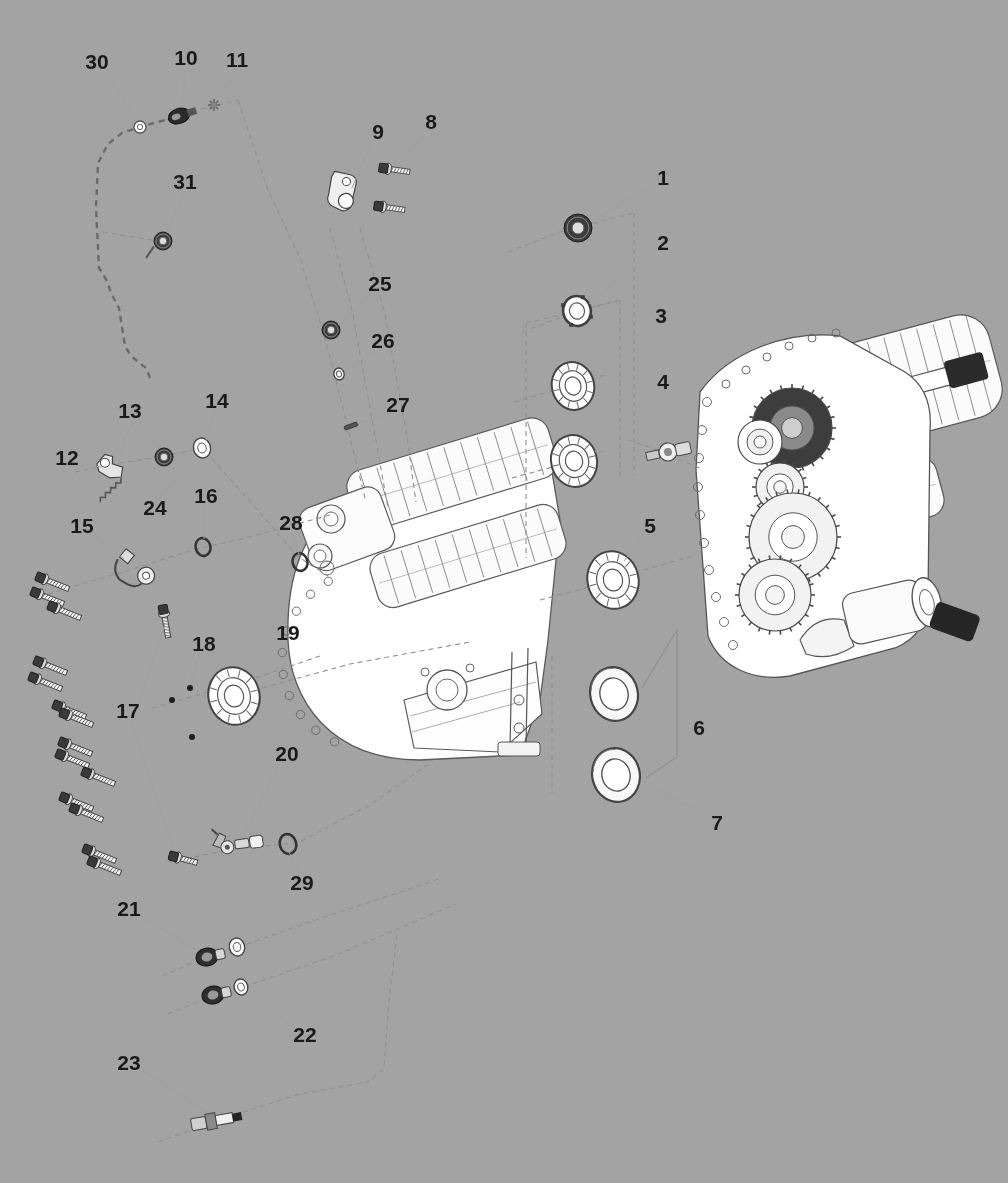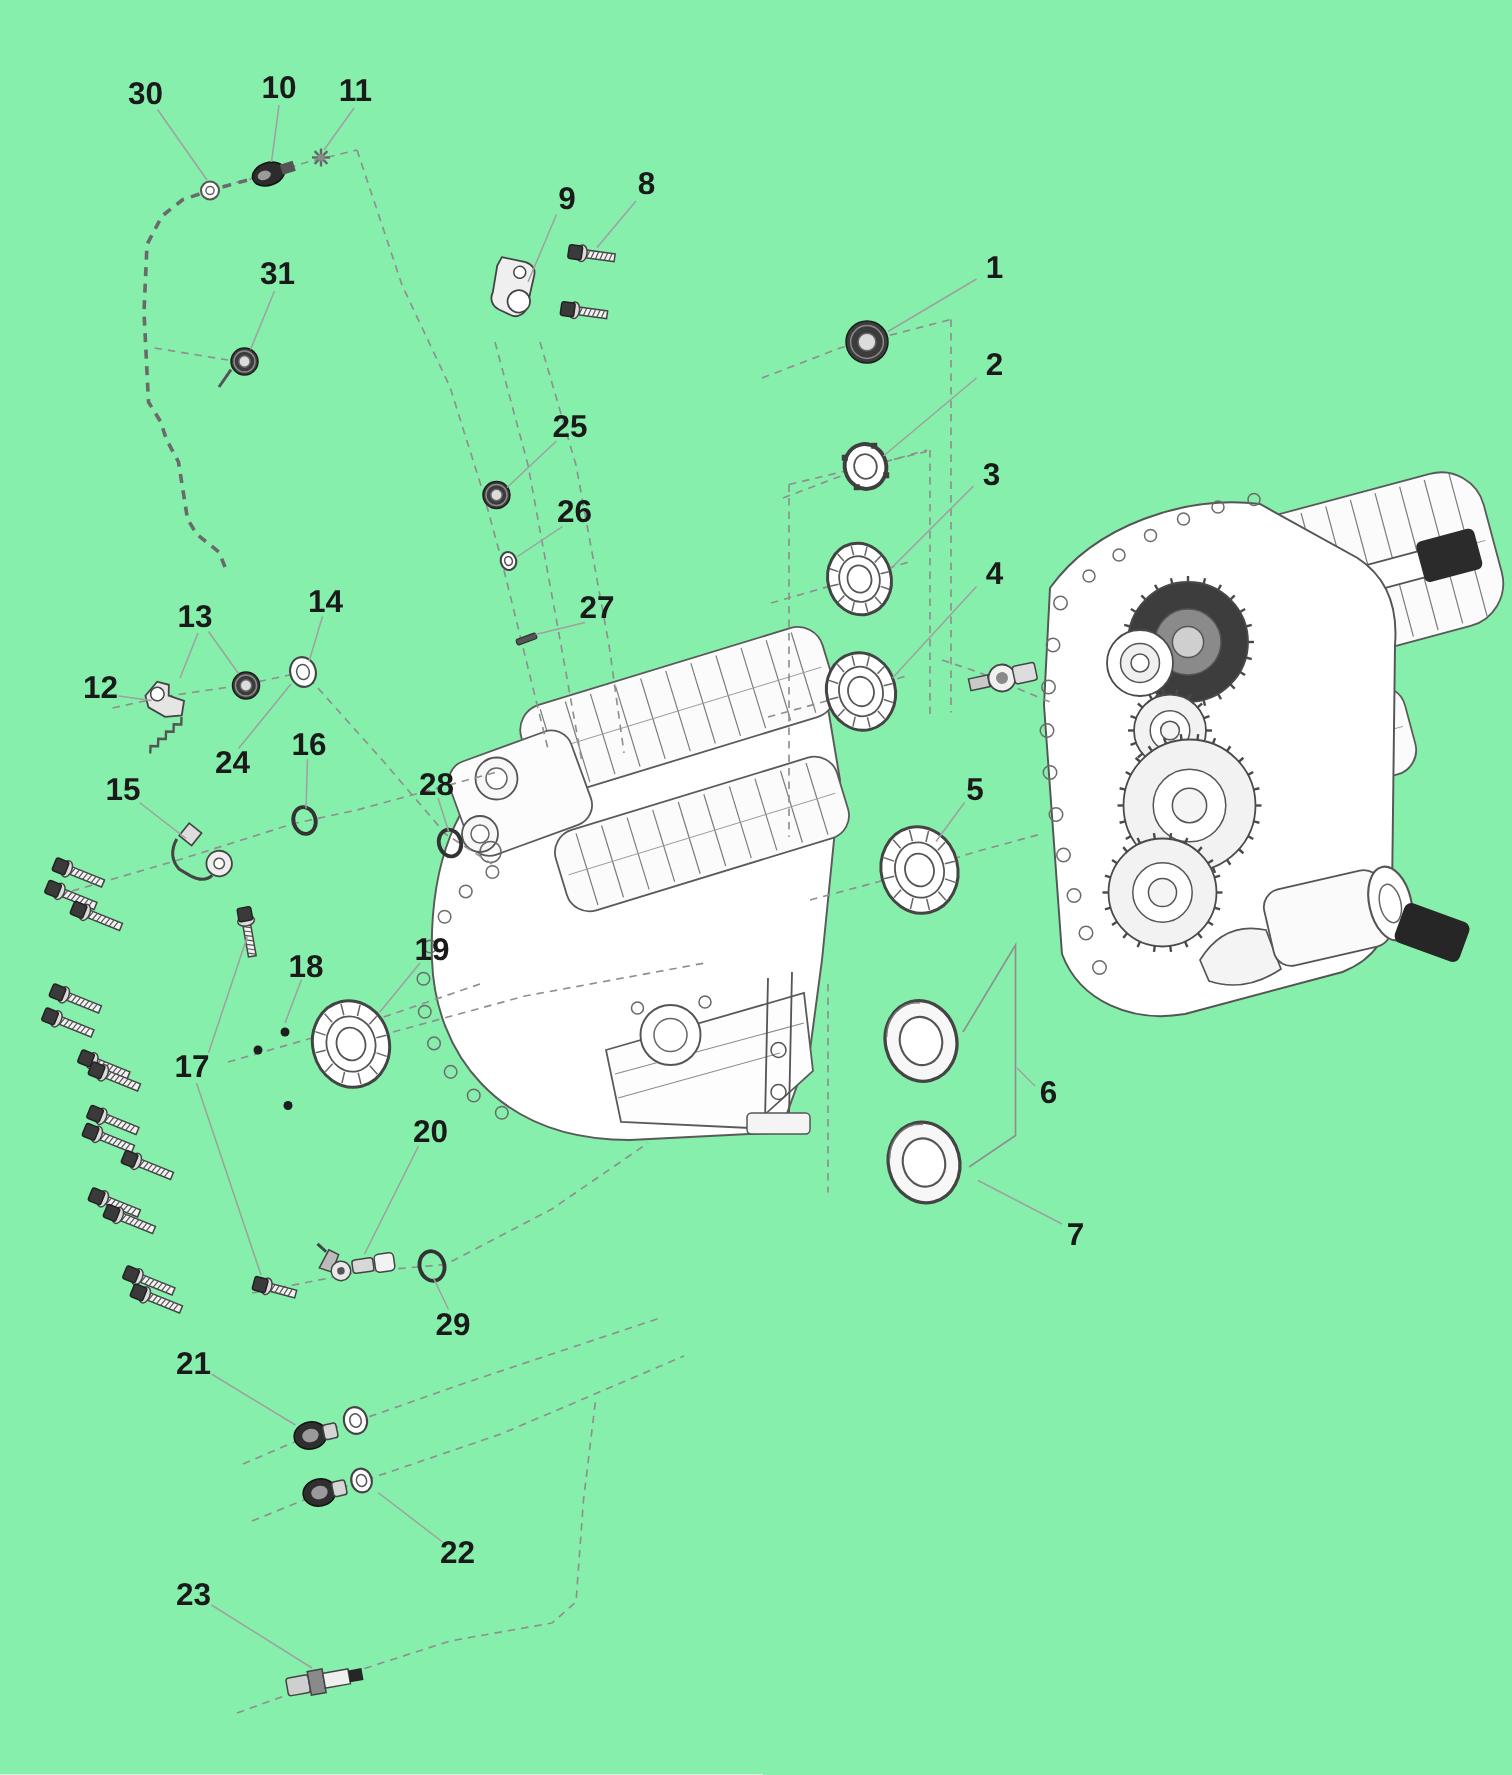--- a/index.html
+++ b/index.html
@@ -1,16 +1,16 @@
 <!DOCTYPE html>
 <html><head>
 <meta charset="utf-8">
 <style>
   html,body{margin:0;padding:0;background:#ffffff;}
-  #stage{position:relative;width:1008px;height:1183px;background:#86efac;overflow:hidden;
+  #stage{position:relative;width:1008px;height:1183px;background:#a3a3a3;overflow:hidden;
          font-family:"Liberation Sans", sans-serif;}
   svg text{font-family:"Liberation Sans", sans-serif;font-weight:bold;}
 </style>
 </head>
 <body>
 
 <div id="stage">
   <svg id="diagram-svg" width="1008" height="1183" viewBox="0 0 1008 1183" xmlns="http://www.w3.org/2000/svg">
     <g id="illustration-layer">
         <g>

